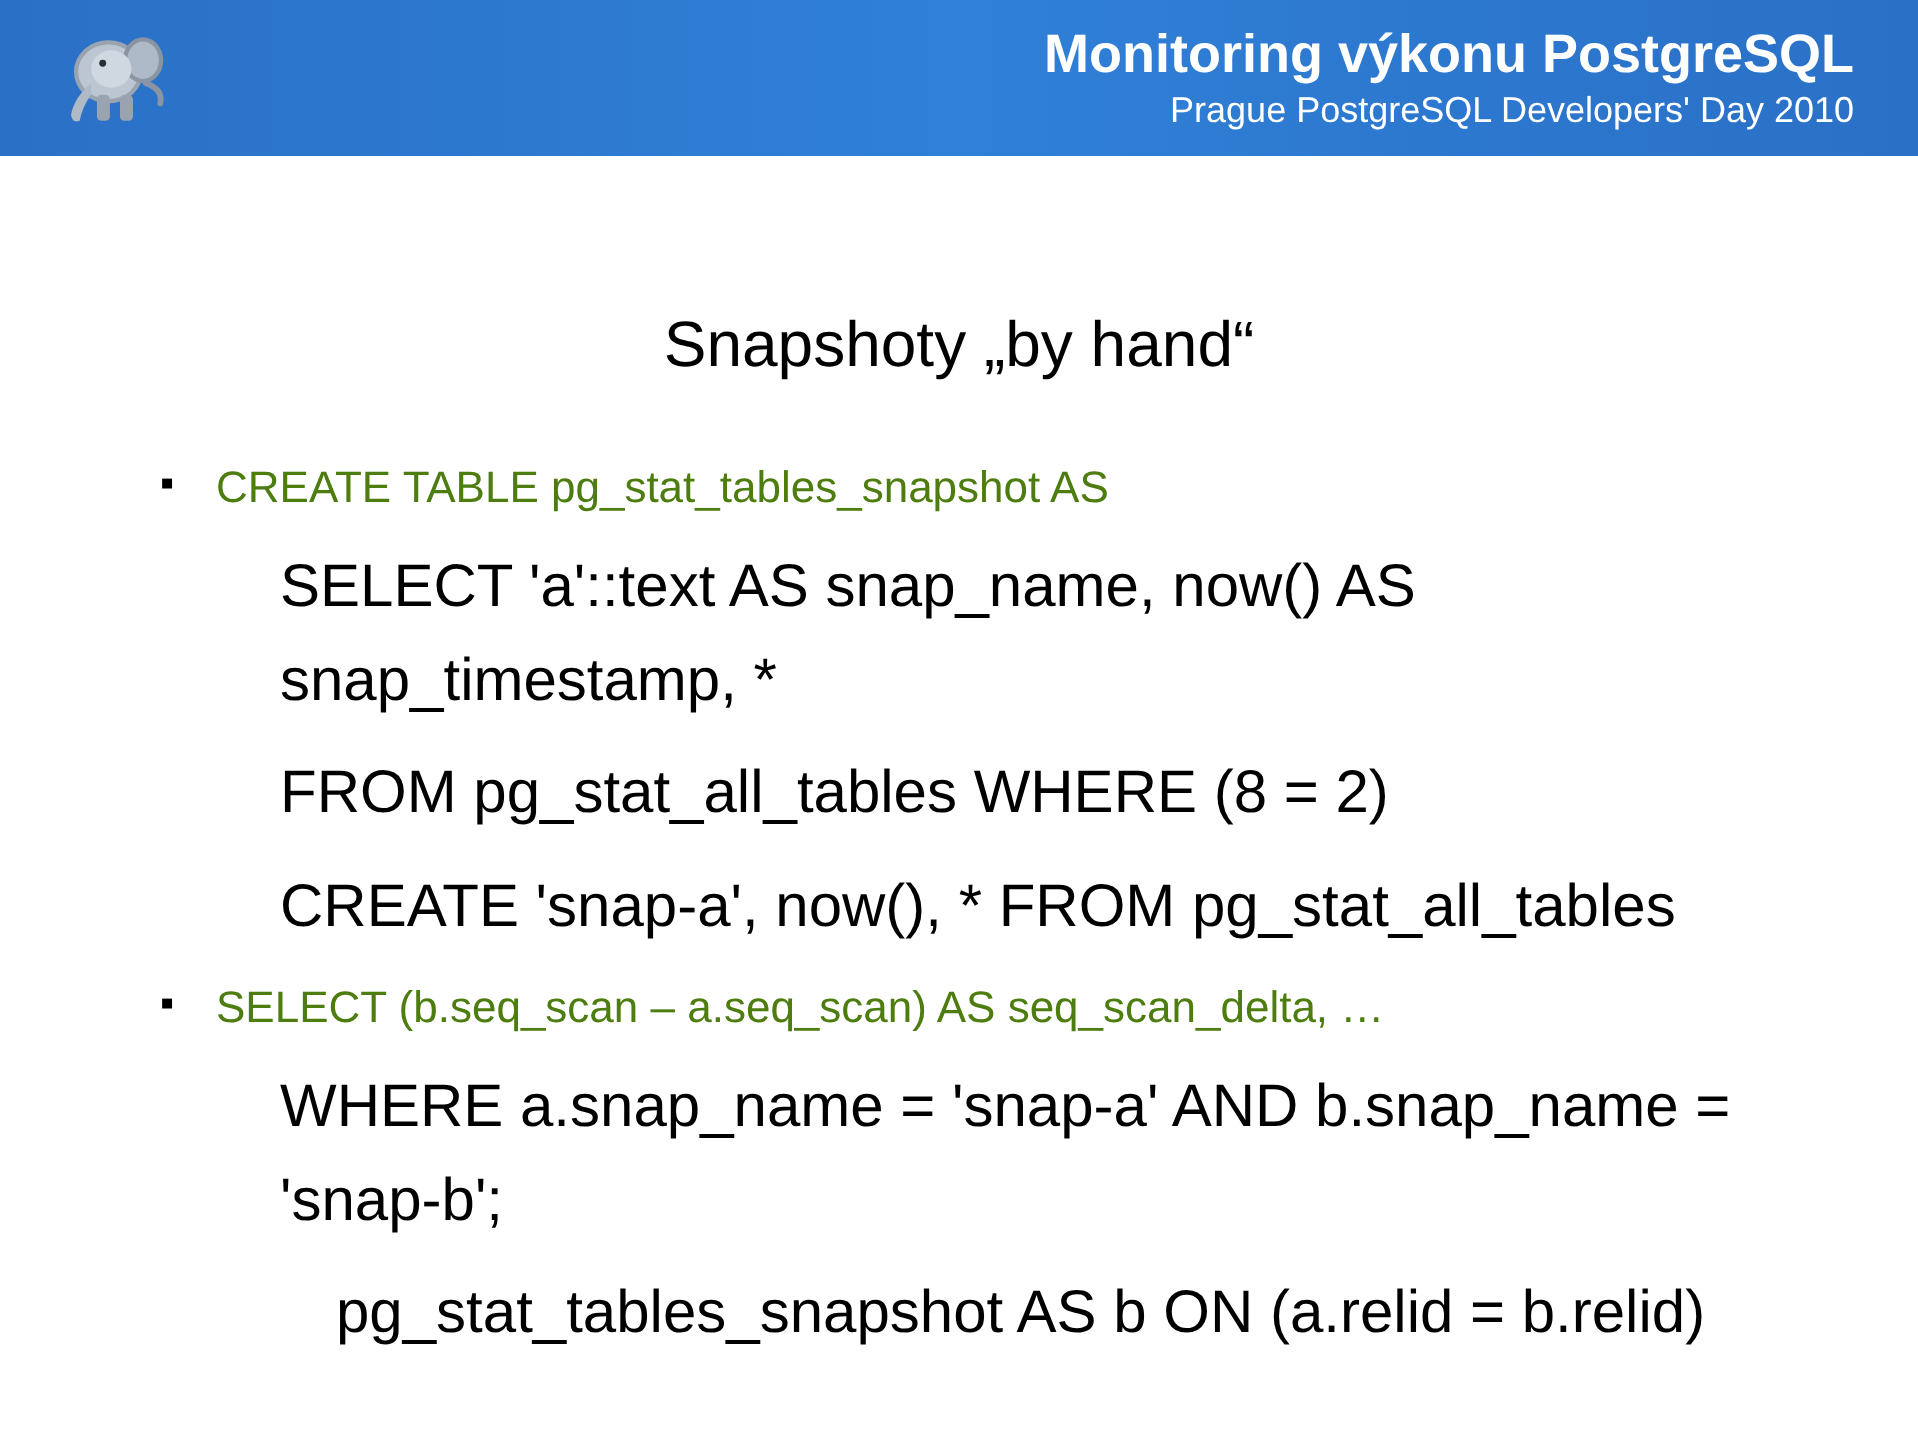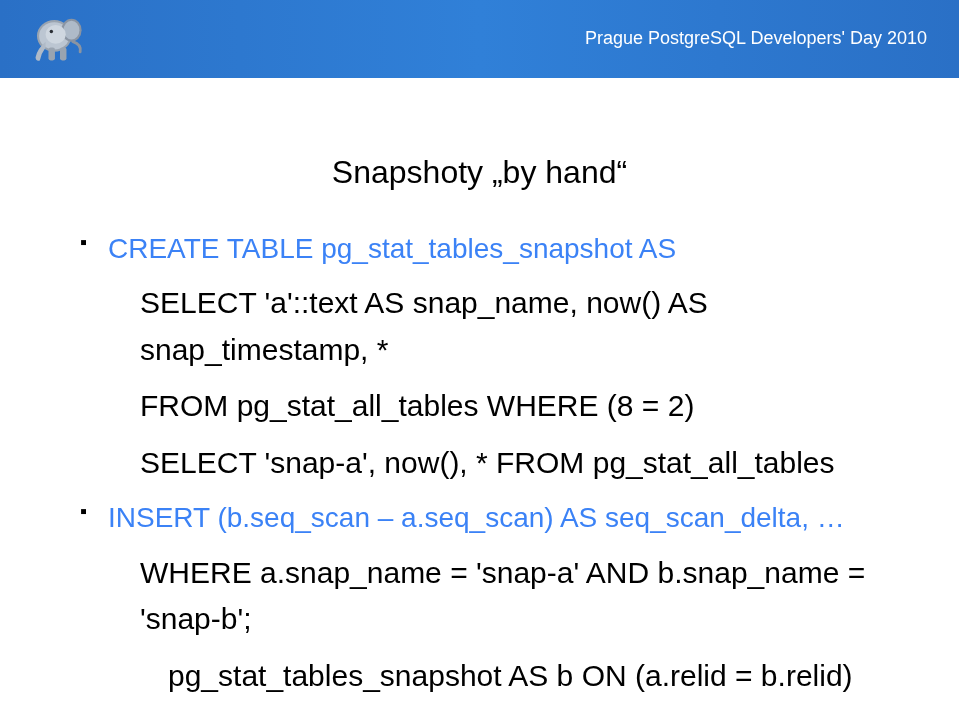--- a/index.html
+++ b/index.html
@@ -51,22 +51,22 @@
   }
   .slide-title {
     font-size: 32px;
     font-weight: 400;
     text-align: center;
     color: #000000;
     margin-bottom: 36px;
   }
   .bullet-list {
     list-style: none;
-    font-size: 28px;
-    color: #3b82f6;
+    font-size: 22px;
+    color: #4d7c0f;
     line-height: 1.55;
   }
   .bullet-list > li {
     position: relative;
     padding-left: 28px;
     margin-bottom: 10px;
   }
   .bullet-list > li::before {
     content: "▪";
     position: absolute;
@@ -95,37 +95,38 @@
       <ellipse cx="66" cy="28" rx="11" ry="13" fill="#aebac8"></ellipse>
       <ellipse cx="44" cy="34" rx="14" ry="13" fill="#cfd7e0"></ellipse>
       <circle cx="38" cy="30" r="2.4" fill="#2a2e34"></circle>
       <path d="M 30 44 Q 18 54 16 66 Q 17 72 22 70 Q 24 60 30 52 Z" fill="#b0bac7"></path>
       <rect x="34" y="52" width="9" height="18" rx="3" fill="#9aa4b0"></rect>
       <rect x="50" y="52" width="9" height="18" rx="3" fill="#9aa4b0"></rect>
       <path d="M 68 44 Q 80 48 78 58" stroke="#8a94a2" stroke-width="4" fill="none" stroke-linecap="round"></path>
     </svg>
   </div>
   <div class="header-text">
+    <div class="header-title">Monitoring výkonu PostgreSQL</div>
     <div class="header-subtitle">Prague PostgreSQL Developers' Day 2010</div>
   </div>
 </div>
 
 <div class="content">
   <h1 class="slide-title">Snapshoty „by hand“</h1>
 
   <ul class="bullet-list">
     <li>
       <span>CREATE TABLE pg_stat_tables_snapshot AS</span>
     </li>
   </ul>
   <div class="sub-line">SELECT 'a'::text AS snap_name, now() AS snap_timestamp, *</div>
   <div class="sub-line">FROM pg_stat_all_tables WHERE (8 = 2)</div>
 
-  <div class="sub-line">SELECT 'snap-a', now(), * FROM pg_stat_all_tables</div>
+  <div class="sub-line">CREATE 'snap-a', now(), * FROM pg_stat_all_tables</div>
 
   <ul class="bullet-list">
     <li>
-      <span>INSERT (b.seq_scan – a.seq_scan) AS seq_scan_delta, …</span>
+      <span>SELECT (b.seq_scan – a.seq_scan) AS seq_scan_delta, …</span>
     </li>
   </ul>
   <div class="sub-line">WHERE a.snap_name = 'snap-a' AND b.snap_name = 'snap-b';</div>
   <div class="sub-line" style="padding-left:88px">pg_stat_tables_snapshot AS b ON (a.relid = b.relid)</div>
 </div>
 
 </body></html>

